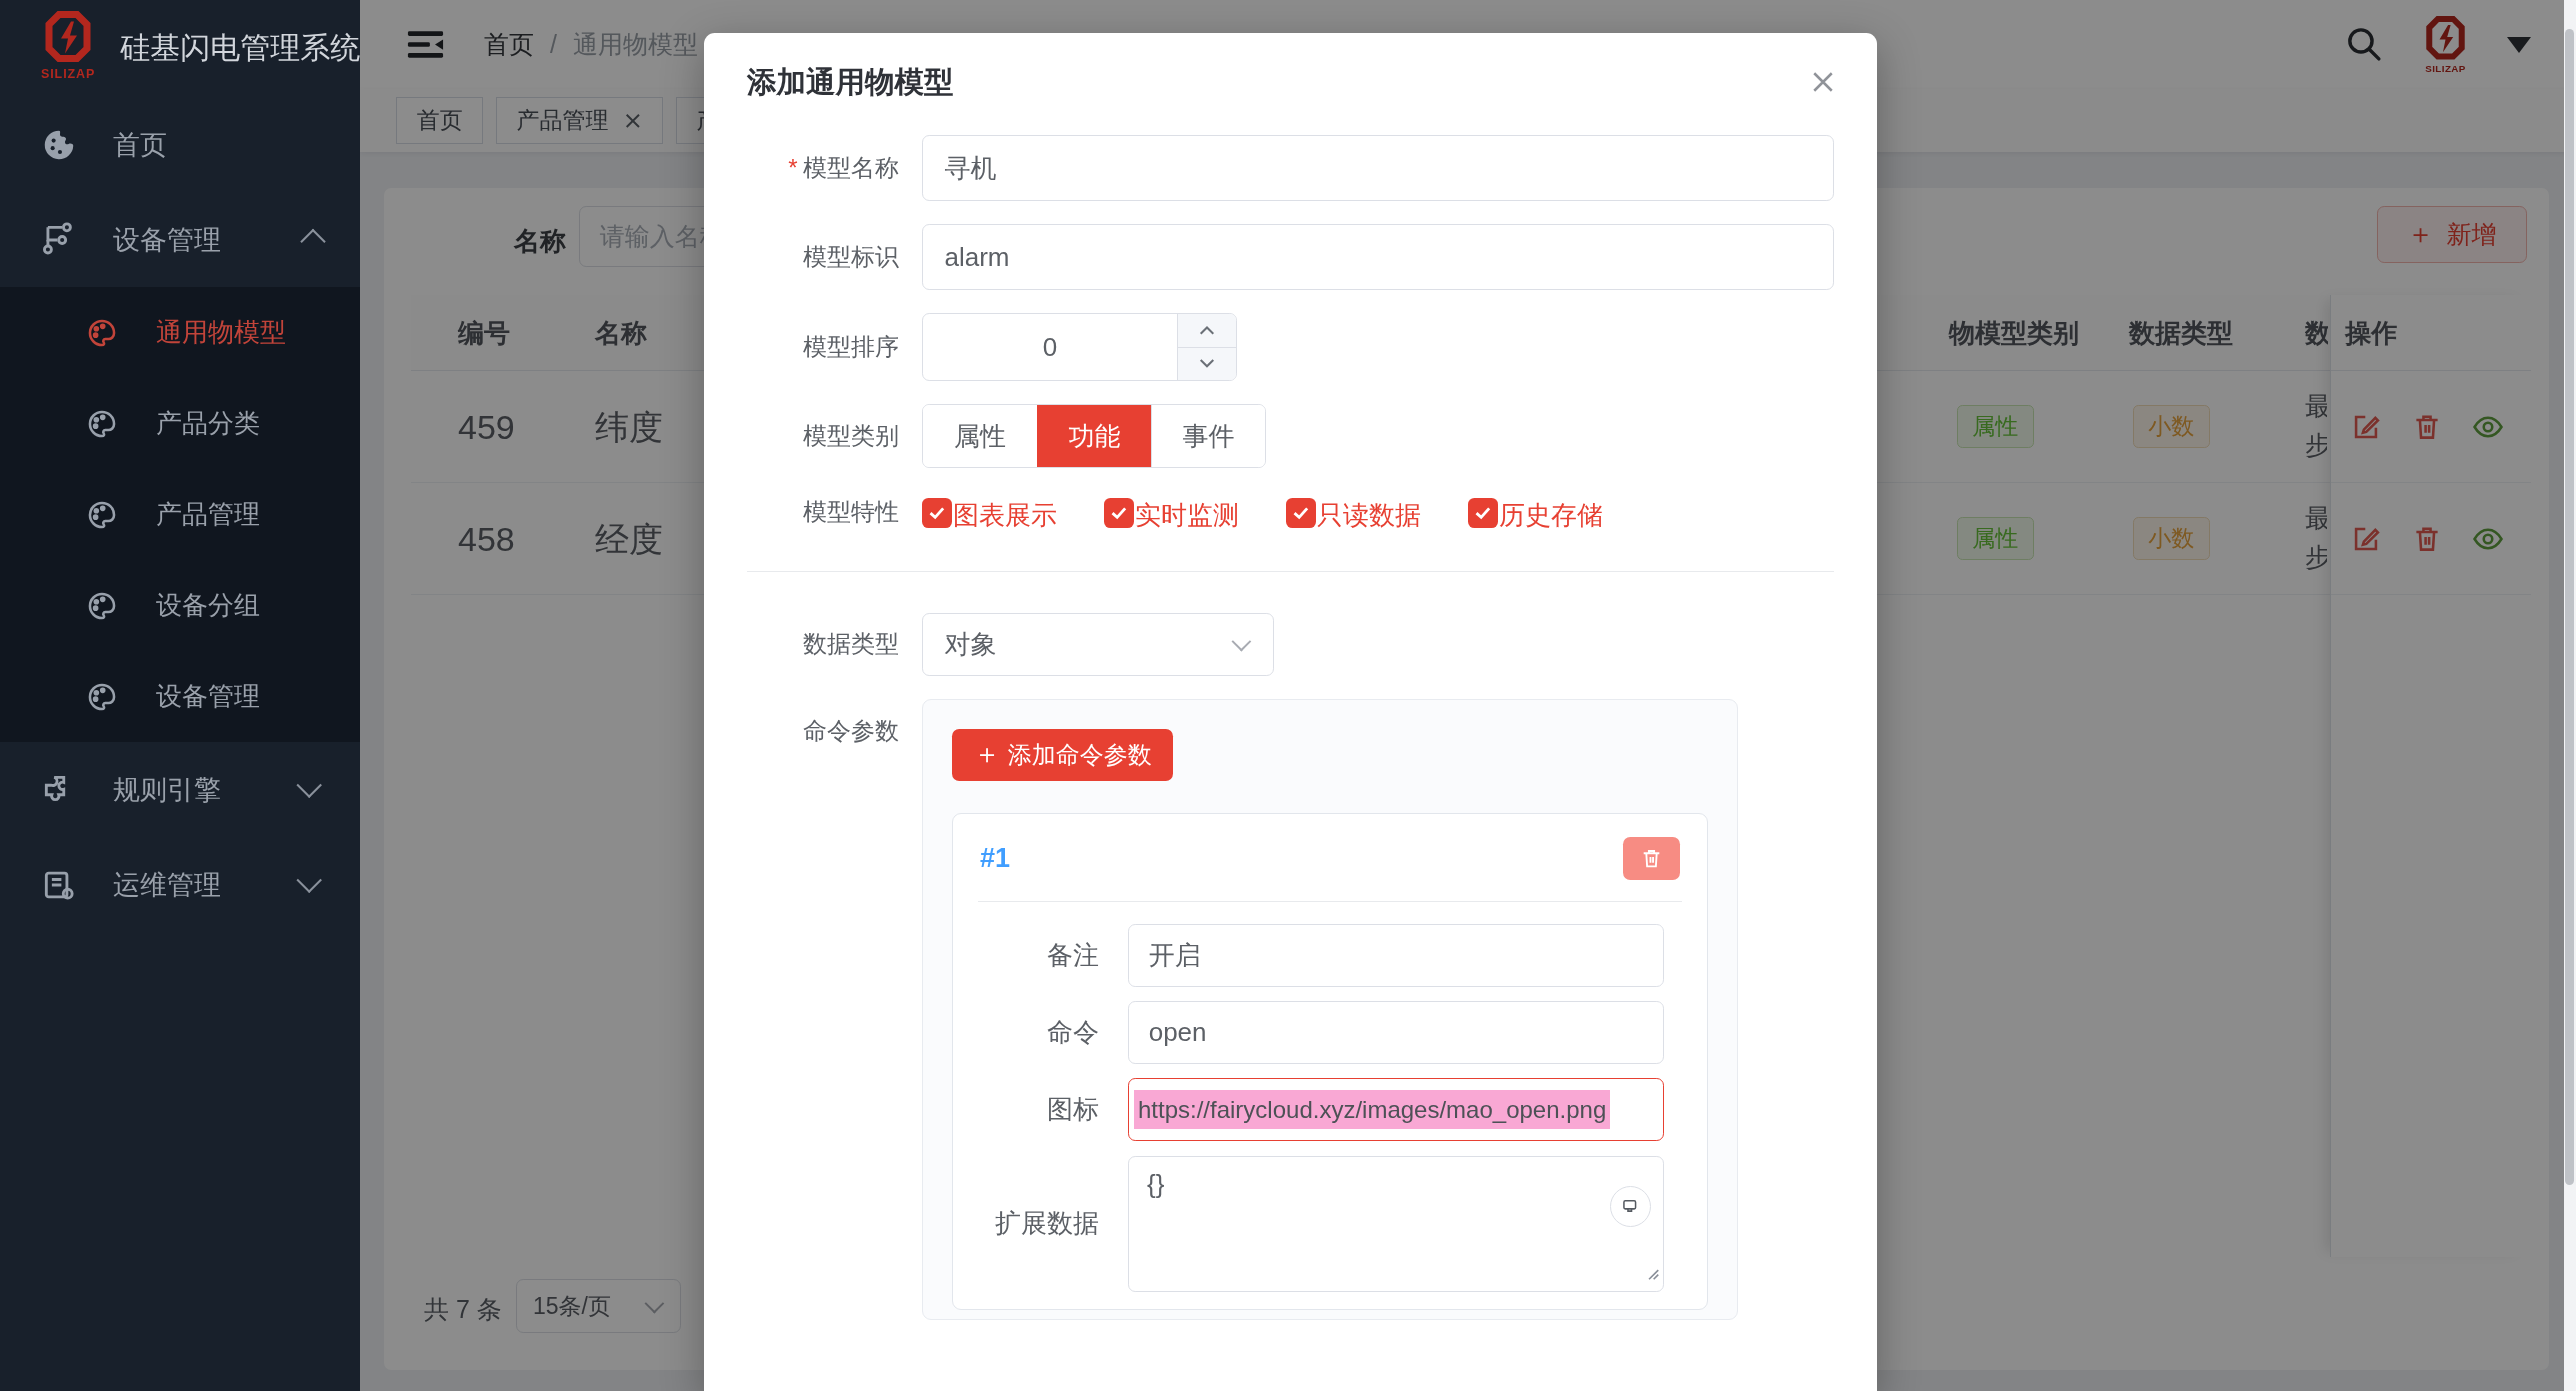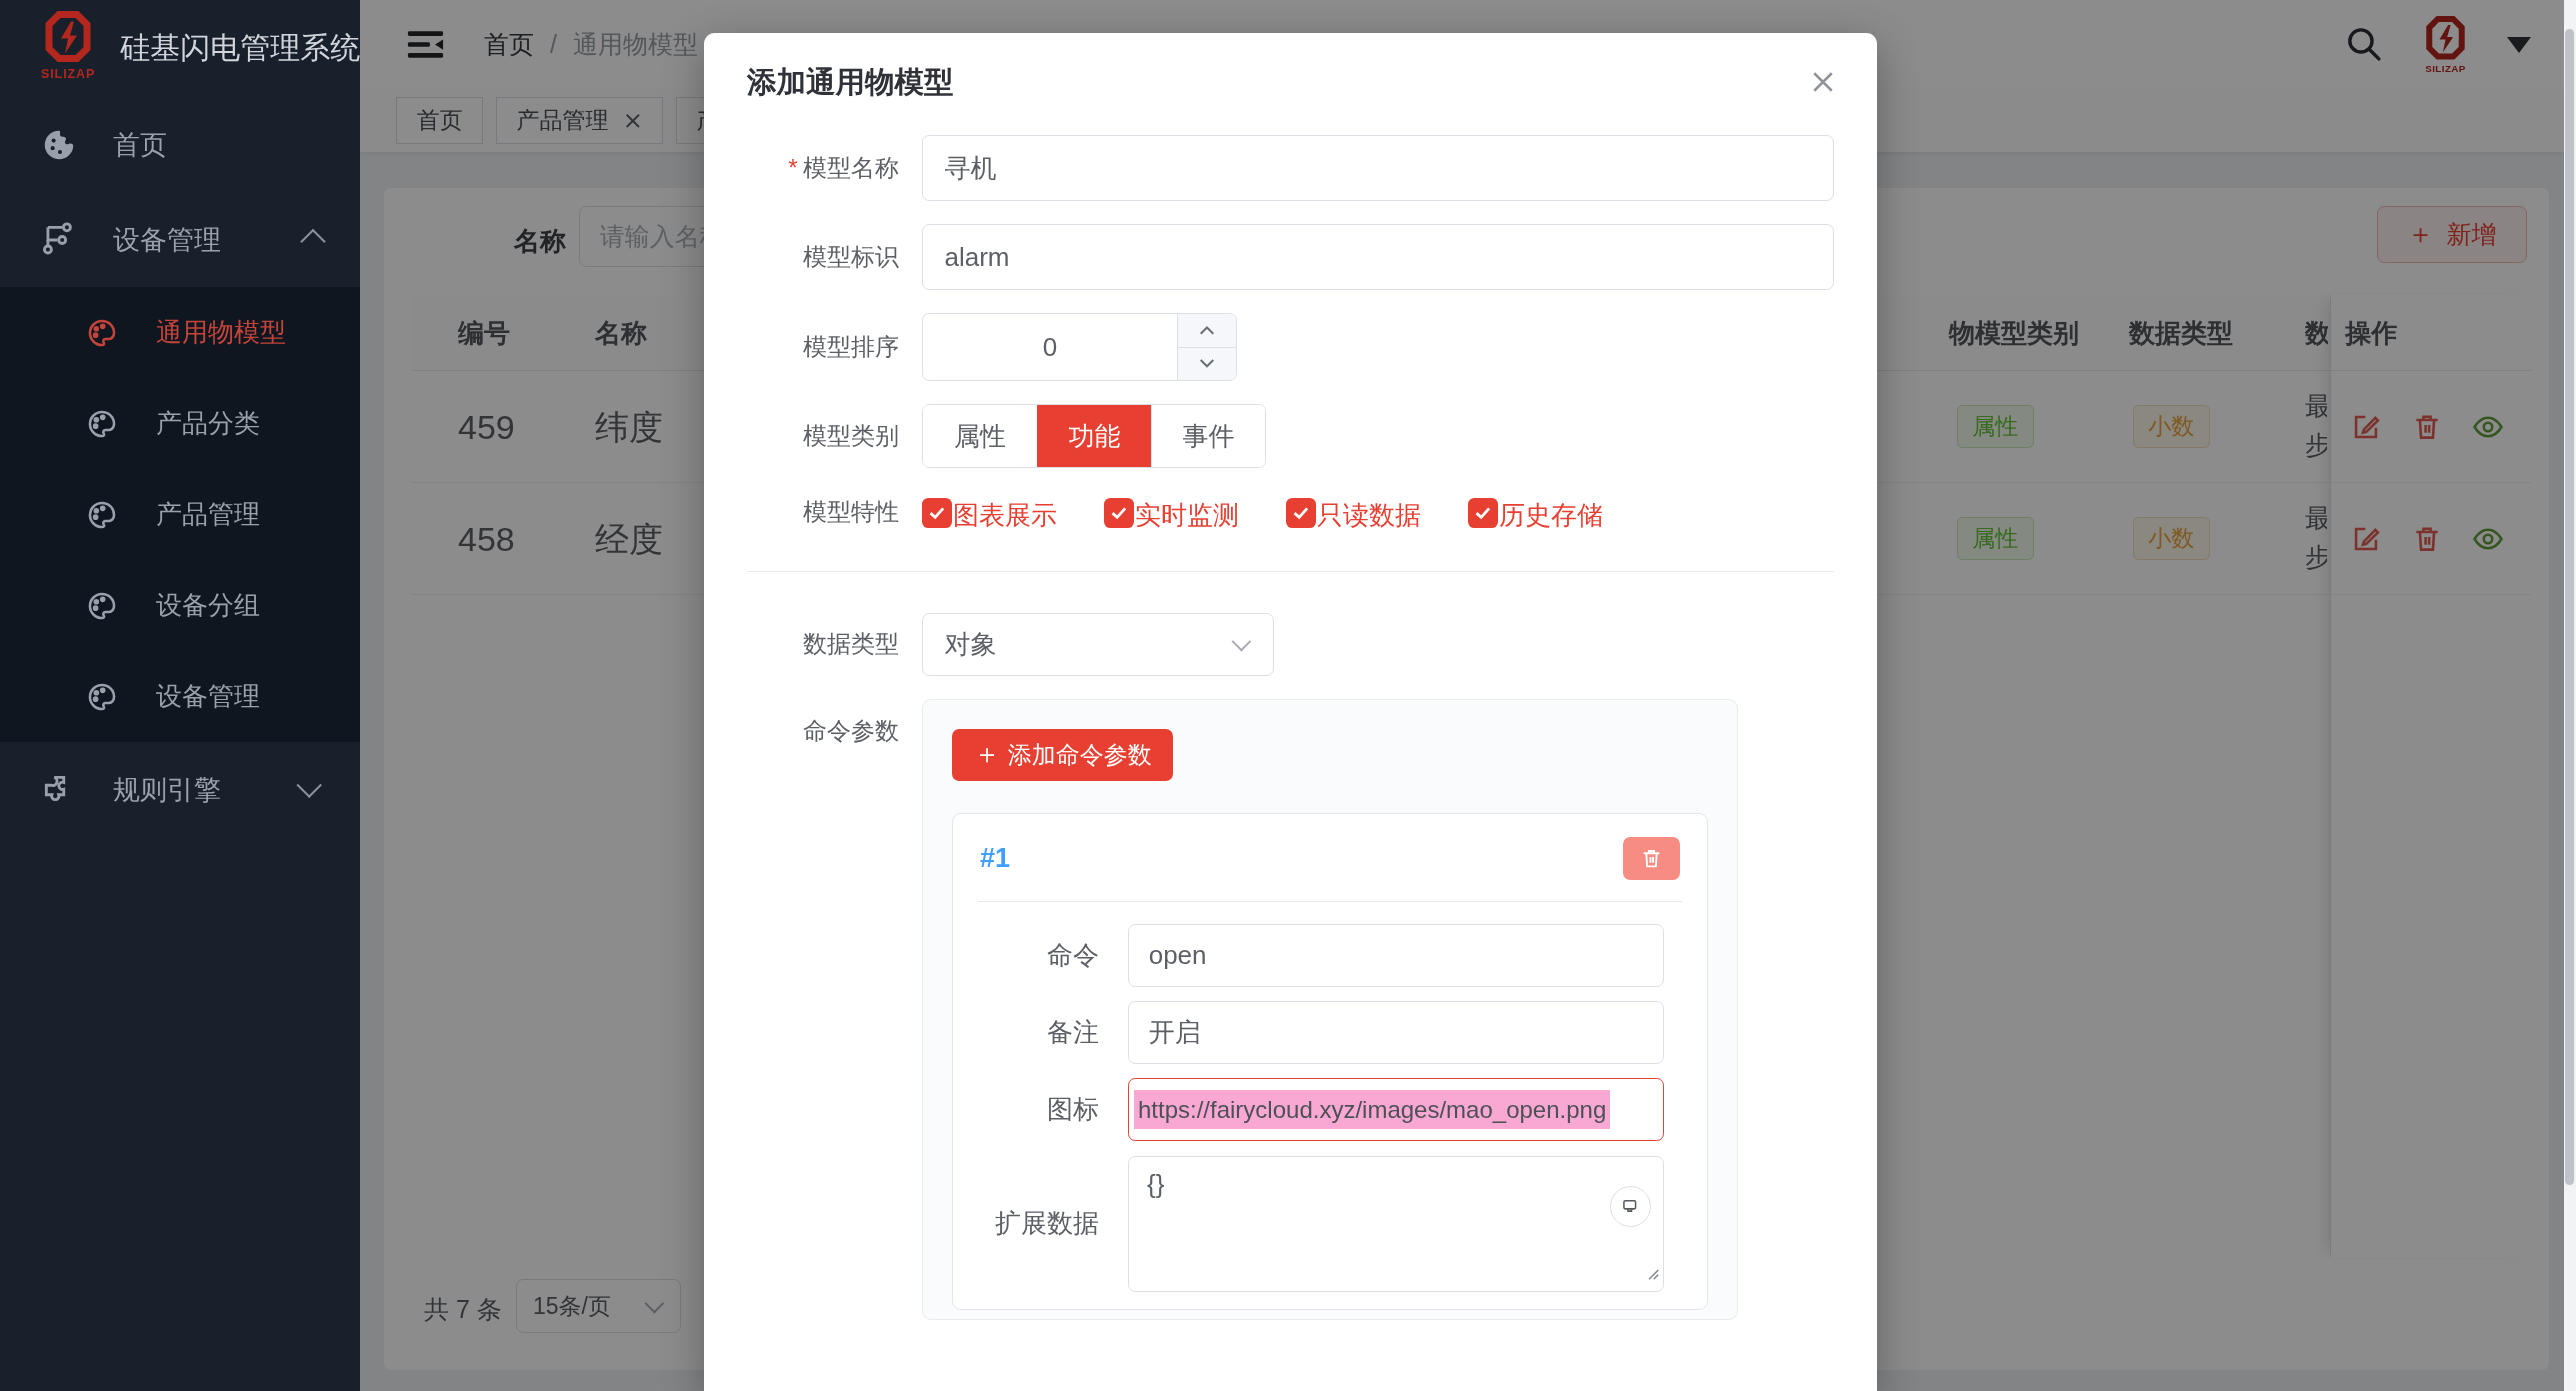--- a/index.html
+++ b/index.html
@@ -219,20 +219,32 @@
     <div class="menu-item">
       <span class="mi-icon">
         <svg width="38" height="38" viewBox="0 0 24 24" fill="none" stroke="#98a0ab" stroke-width="1.8">
             <path d="M9 4h6v3.2a2.3 2.3 0 1 0 0 4.3V15h-3.2a2.3 2.3 0 1 1-4.3 0H4V9h3.2a2.3 2.3 0 1 0 1.8-5z"></path>
           </svg>
       </span>
       <span>规则引擎</span>
       <span class="mi-chev"><i class="chev down"></i></span>
     </div>
 
+    <div class="menu-item">
+      <span class="mi-icon">
+        <svg width="38" height="38" viewBox="0 0 24 24" fill="none" stroke="#98a0ab" stroke-width="1.8">
+            <rect x="4" y="4.5" width="13" height="15" rx="1.5"></rect>
+            <path d="M7.5 8.5h6 M7.5 12h6"></path>
+            <circle cx="17.5" cy="17.5" r="2.8"></circle>
+            <path d="M17.5 14.2v1 M17.5 19.8v1"></path>
+          </svg>
+      </span>
+      <span>运维管理</span>
+      <span class="mi-chev"><i class="chev down"></i></span>
+    </div>
   </aside>
 
   <div class="main">
     <header class="topbar">
       <span class="hamburger">
         <svg width="41" height="41" viewBox="0 0 28 28">
             <g fill="#24272b">
               <rect x="2" y="5" width="24" height="3.2" rx="1"></rect>
               <rect x="2" y="12.4" width="15" height="3.2" rx="1"></rect>
               <rect x="2" y="19.8" width="24" height="3.2" rx="1"></rect>
@@ -489,29 +501,29 @@
               <span class="card-index">#1</span>
               <button class="del-btn">
                 <svg width="25" height="25" viewBox="0 0 24 24" fill="none" stroke="#fff" stroke-width="1.8">
                     <path d="M4.5 7 h15 M9.5 7 V4.8 h5 V7 M7 7 l.8 12.5 h8.4 L17 7 M11 10.5 v5.5 M13.5 10.5 v5.5"></path>
                   </svg>
               </button>
             </div>
             <div class="card-divider"></div>
 
             <div class="c-row">
+              <span class="c-label">备注</span>
+              <div class="c-inp">
+                  <span>开启</span>
+                </div>
+            </div>
+            <div class="c-row">
               <span class="c-label">命令</span>
               <div class="c-inp">
                   <span>open</span>
-                </div>
-            </div>
-            <div class="c-row">
-              <span class="c-label">备注</span>
-              <div class="c-inp">
-                  <span>开启</span>
                 </div>
             </div>
             <div class="c-row">
               <span class="c-label">图标</span>
               <div class="c-inp url">
                 <span class="sel-text">https://fairycloud.xyz/images/mao_open.png</span>
               </div>
             </div>
             <div class="c-row">
               <span class="c-label">扩展数据</span>

